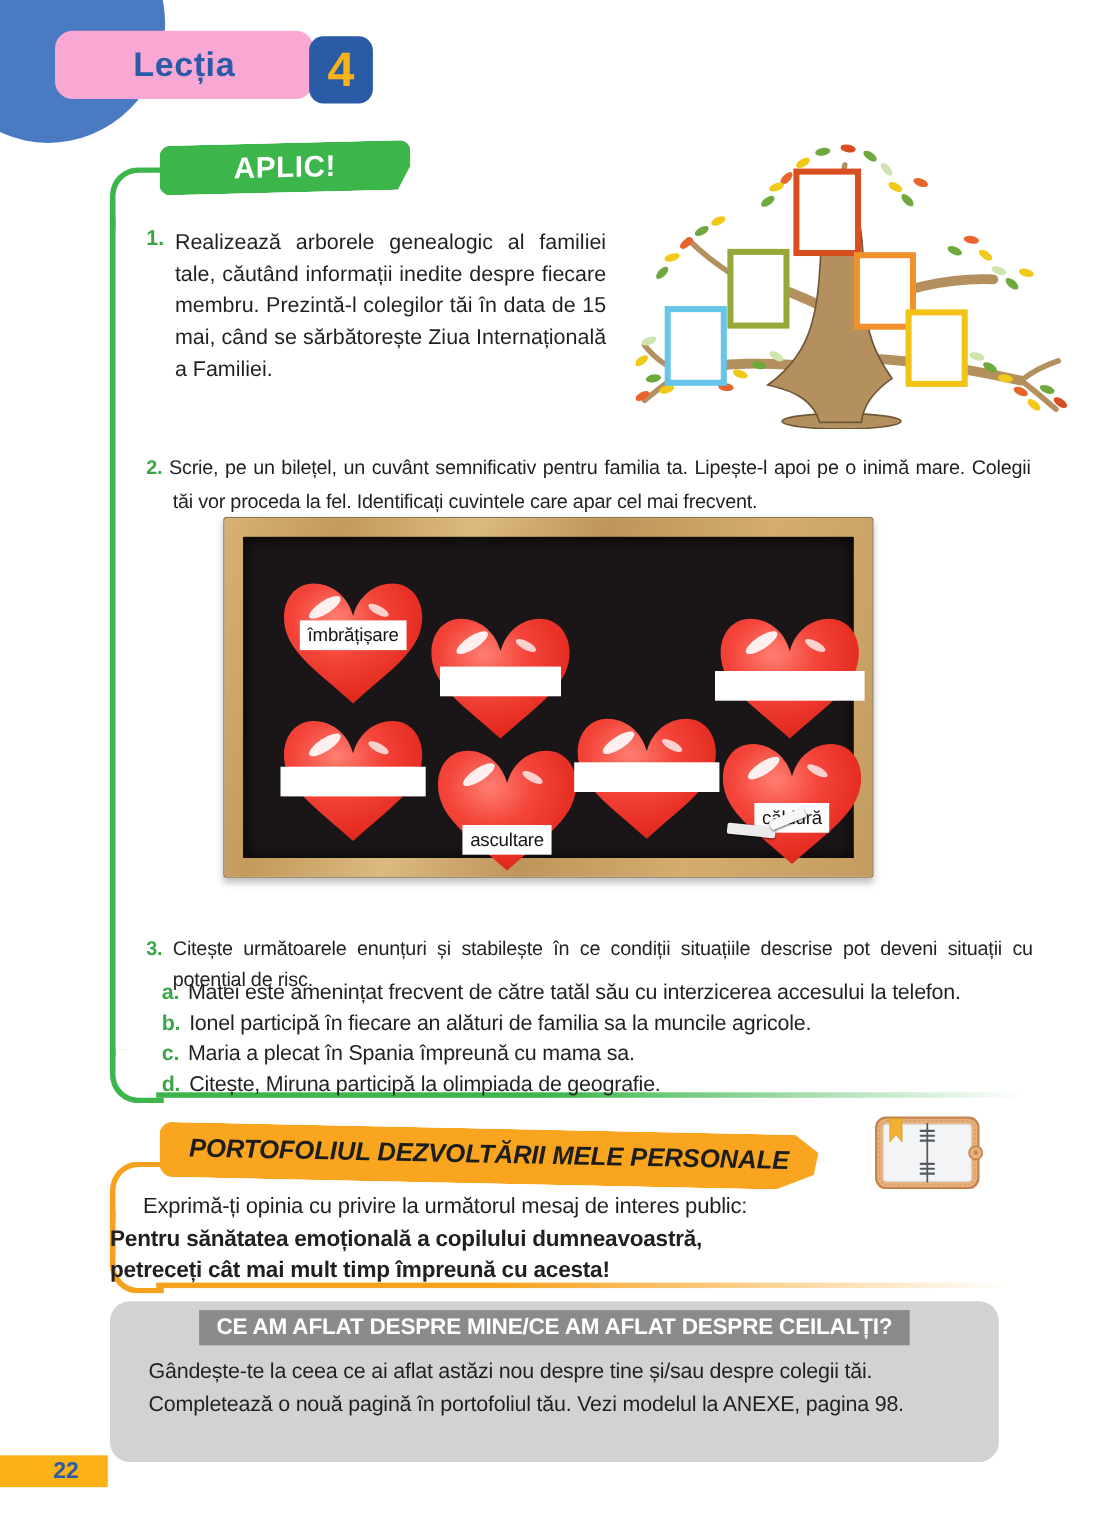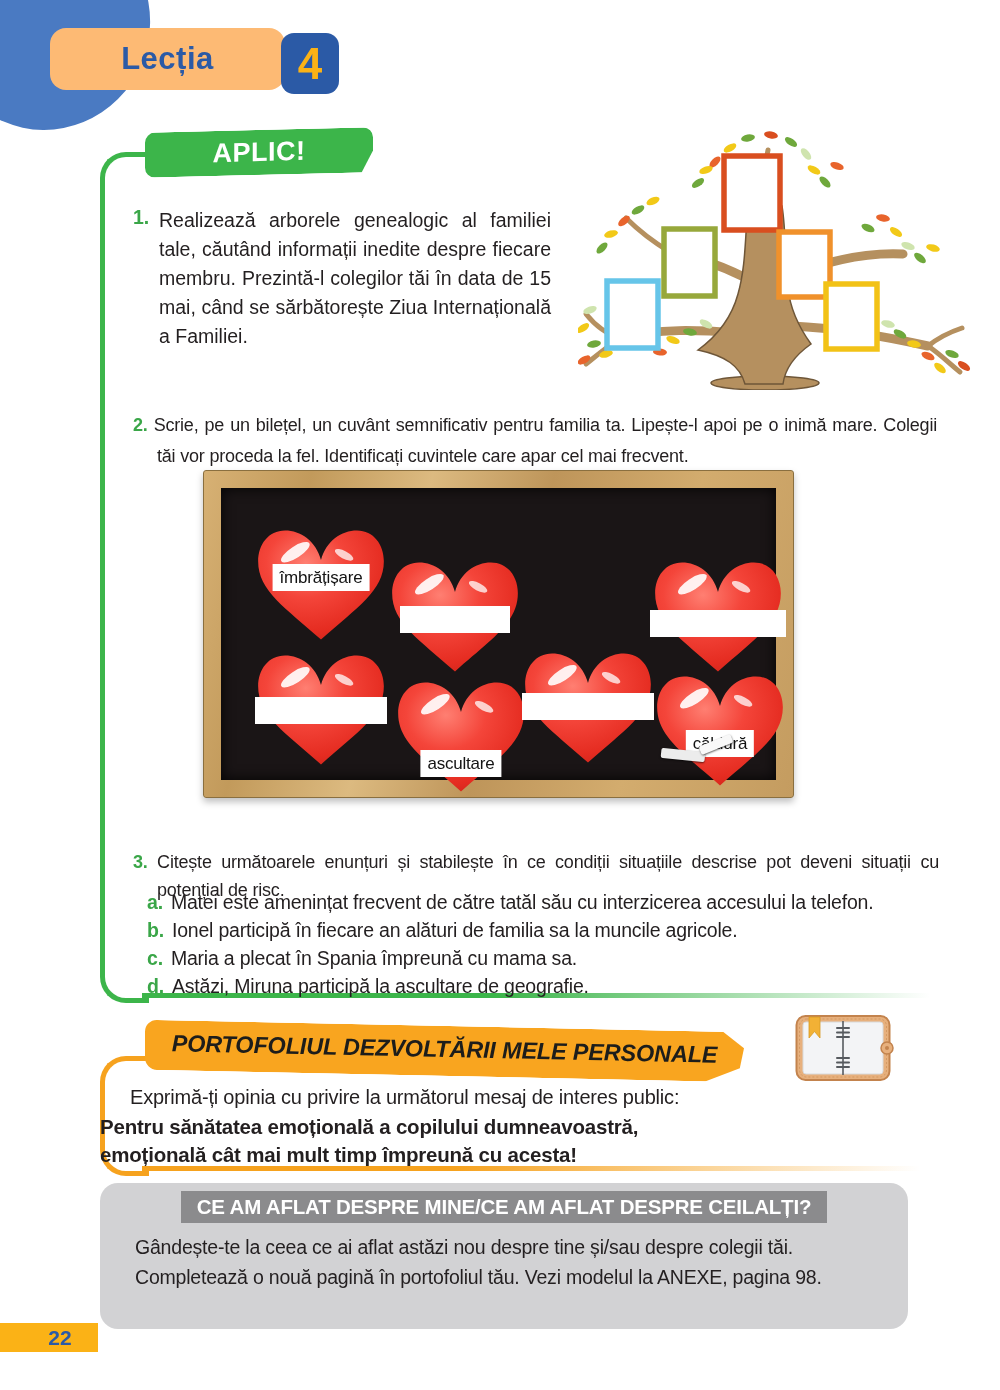--- a/index.html
+++ b/index.html
@@ -4,21 +4,21 @@
 <style>
   html,body{margin:0;padding:0;background:#ffffff;}
   #page{position:relative;width:1000px;height:1390px;background:#ffffff;overflow:hidden;
         font-family:"Liberation Sans",sans-serif;color:#231f20;}
   .abs{position:absolute;}
 
   
   .blob{left:-60px;top:-85px;width:210px;height:215px;background:#4a7ac2;border-radius:50%;transform:rotate(12deg);}
 
   
-  .lesson-banner{left:50px;top:28px;width:235px;height:62px;background:#fdba74;border-radius:16px;
+  .lesson-banner{left:50px;top:28px;width:235px;height:62px;background:#f9a8d4;border-radius:16px;
     display:flex;align-items:center;justify-content:center;}
   .lesson-banner span{color:#2b5aa6;font-weight:bold;font-size:31px;letter-spacing:.5px;}
   .lesson-num{left:281px;top:33px;width:58px;height:61px;background:#2b5aa6;border-radius:13px;
     display:flex;align-items:center;justify-content:center;}
   .lesson-num span{color:#fbb216;font-weight:bold;font-size:44px;}
 
   
   .aplic{left:145px;top:130px;width:228px;height:45px;background:#3cb54a;border-radius:10px;
     transform:skewY(-1.4deg);clip-path:polygon(0 0,100% 0,100% 52%,95% 100%,0 100%);
     display:flex;align-items:center;justify-content:center;}
@@ -256,21 +256,21 @@
       <div class="chalk1"></div>
       <div class="chalk2"></div>
     </div>
   </div>
 
   <p class="abs ex-par ex3"><span class="num">3.</span> <span>Citește următoarele enunțuri și stabilește în ce condiții situațiile descrise pot deveni situații cu potențial de risc.</span></p>
   <div class="abs ex3-items">
     <div class="ex3-item"><span class="num">a.</span><span>Matei este amenințat frecvent de către tatăl său cu interzicerea accesului la telefon.</span></div>
     <div class="ex3-item"><span class="num">b.</span><span>Ionel participă în fiecare an alături de familia sa la muncile agricole.</span></div>
     <div class="ex3-item"><span class="num">c.</span><span>Maria a plecat în Spania împreună cu mama sa.</span></div>
-    <div class="ex3-item"><span class="num">d.</span><span>Astăzi, Miruna participă la ascultare de geografie.</span></div>
+    <div class="ex3-item"><span class="num">d.</span><span>Citește, Miruna participă la olimpiada de geografie.</span></div>
   </div>
 
   <div class="abs o-corner-t"></div>
   <div class="abs o-line-v"></div>
   <div class="abs o-corner-b"></div>
   <div class="abs o-line-h"></div>
 
   <div class="abs portfolio-banner">
     <span>PORTOFOLIUL DEZVOLTĂRII MELE PERSONALE</span>
   </div>
@@ -288,21 +288,21 @@
         <line x1="42" y1="50.5" x2="54" y2="50.5"></line>
         <line x1="42" y1="55" x2="54" y2="55"></line>
     </g>
     <path d="M14,5 h11 v21 l-5.5,-6.5 l-5.5,6.5 z" fill="#f2b135" stroke="#d79a24" stroke-width="0.8"></path>
     <circle cx="92" cy="36" r="6" fill="#e7b07d" stroke="#c3834d" stroke-width="1.5"></circle>
     <circle cx="92" cy="36" r="2" fill="#c3834d"></circle>
   </svg>
 
   <div class="abs intro-line">Exprimă-ți opinia cu privire la următorul mesaj de interes public:</div>
   <div class="abs msg msg1">Pentru sănătatea emoțională a copilului dumneavoastră,</div>
-  <div class="abs msg msg2">emoțională cât mai mult timp împreună cu acesta!</div>
+  <div class="abs msg msg2">petreceți cât mai mult timp împreună cu acesta!</div>
 
   <div class="abs reflect">
     <div class="reflect-band">CE AM AFLAT DESPRE MINE/CE AM AFLAT DESPRE CEILALȚI?</div>
     <div class="reflect-text">
       <div>Gândește-te la ceea ce ai aflat astăzi nou despre tine și/sau despre colegii tăi.</div>
       <div>Completează o nouă pagină în portofoliul tău. Vezi modelul la ANEXE, pagina 98.</div>
     </div>
   </div>
 
   <div class="abs page-tab">

